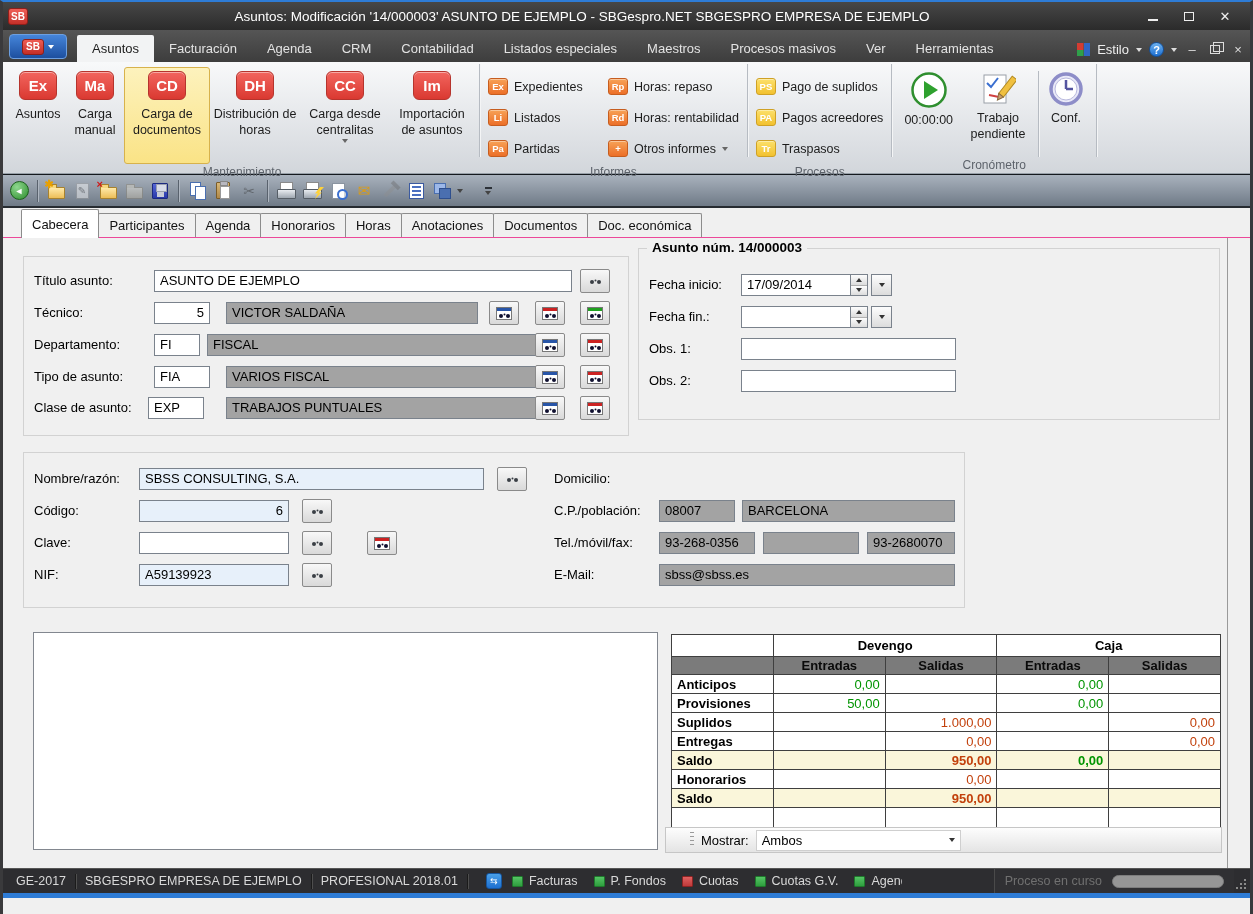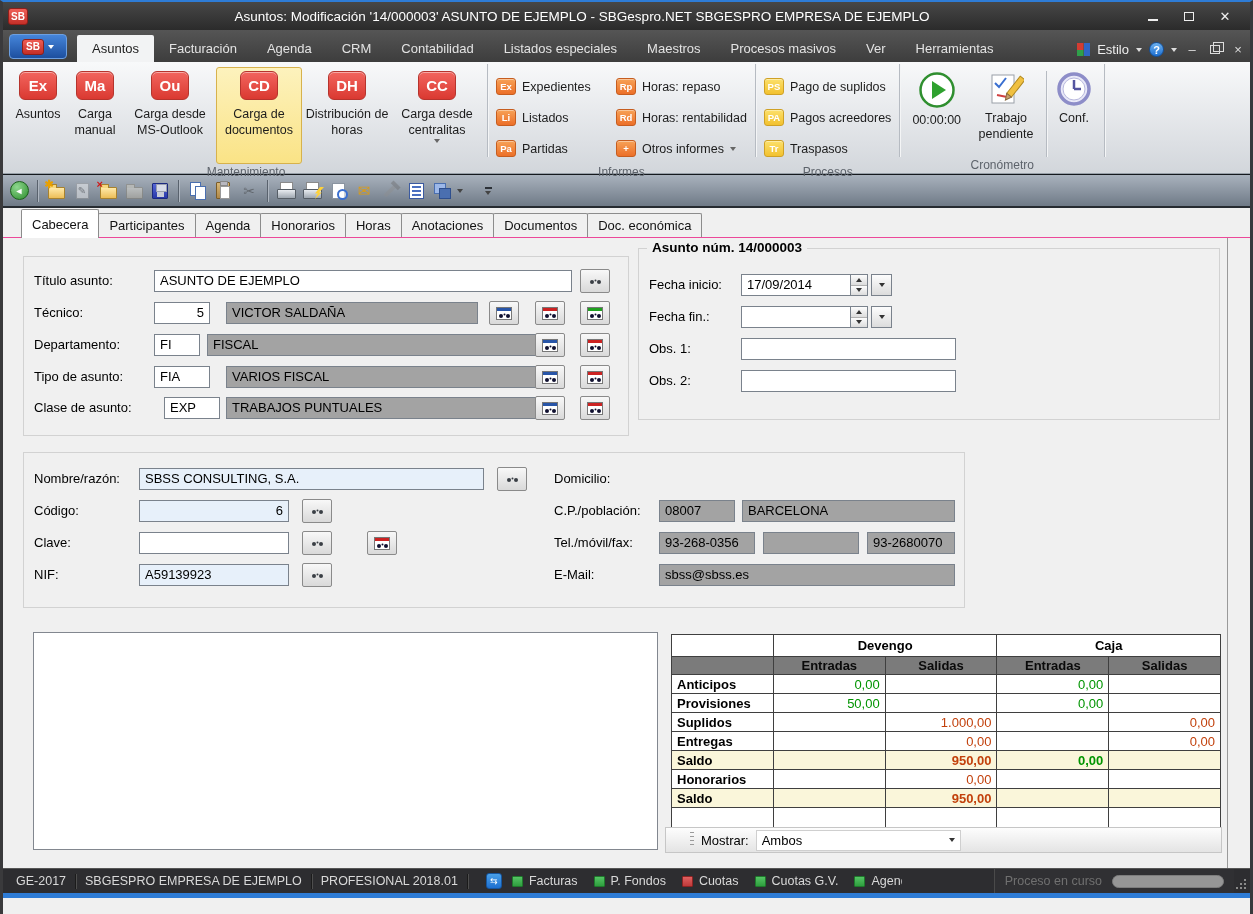--- a/index.html
+++ b/index.html
@@ -230,36 +230,36 @@
     <div class="rgroup">
       <div class="rg-body">
         <div class="bigbtn" style="width:56px">
           <span class="bigicon">Ex</span>
           <span class="biglabel">Asuntos</span>
         </div>
         <div class="bigbtn" style="width:58px">
           <span class="bigicon">Ma</span>
           <span class="biglabel">Carga manual</span>
         </div>
-        <div class="bigbtn" style="width:92px">
-          <span class="bigicon">Ou</span>
-          <span class="biglabel">Carga desde MS-Outlook</span>
-        </div>
         <div class="bigbtn hl" style="width:86px">
           <span class="bigicon">CD</span>
           <span class="biglabel">Carga de documentos</span>
         </div>
         <div class="bigbtn" style="width:90px">
           <span class="bigicon">DH</span>
           <span class="biglabel">Distribución de horas</span>
         </div>
         <div class="bigbtn" style="width:90px">
           <span class="bigicon">CC</span>
           <span class="biglabel">Carga desde centralitas</span>
           <span class="caret gray"></span>
+        </div>
+        <div class="bigbtn" style="width:84px">
+          <span class="bigicon">Im</span>
+          <span class="biglabel">Importación de asuntos</span>
         </div>
       </div>
       <div class="rg-label">Mantenimiento</div>
     </div>
 
     <div class="rgroup">
       <div class="rg-body smgrid">
         <div class="smallitem" style="width:112px">
           <span class="smicon orange">Ex</span>
           <span>Expedientes</span>
@@ -461,21 +461,21 @@
       <div class="fld" style="left:130px; top:109px; width:56px;">FIA</div>
       <div class="fld yellow" style="left:202px; top:109px; width:318px;">VARIOS FISCAL</div>
       <div class="lookup" style="left:511px; top:108px;">
           <span class="binoc bar-blue"></span>
         </div>
       <div class="lookup" style="left:556px; top:108px;">
           <span class="binoc bar-red"></span>
         </div>
 
       <span class="flabel" style="left:10px; top:140px;">Clase de asunto:</span>
-      <div class="fld" style="left:140px; top:140px; width:56px;">EXP</div>
+      <div class="fld" style="left:124px; top:140px; width:56px;">EXP</div>
       <div class="fld yellow" style="left:202px; top:140px; width:318px;">TRABAJOS PUNTUALES</div>
       <div class="lookup" style="left:511px; top:139px;">
           <span class="binoc bar-blue"></span>
         </div>
       <div class="lookup" style="left:556px; top:139px;">
           <span class="binoc bar-red"></span>
         </div>
     </div>
 
     <div class="gbox" style="left:635px; top:10px; width:582px; height:172px;">

